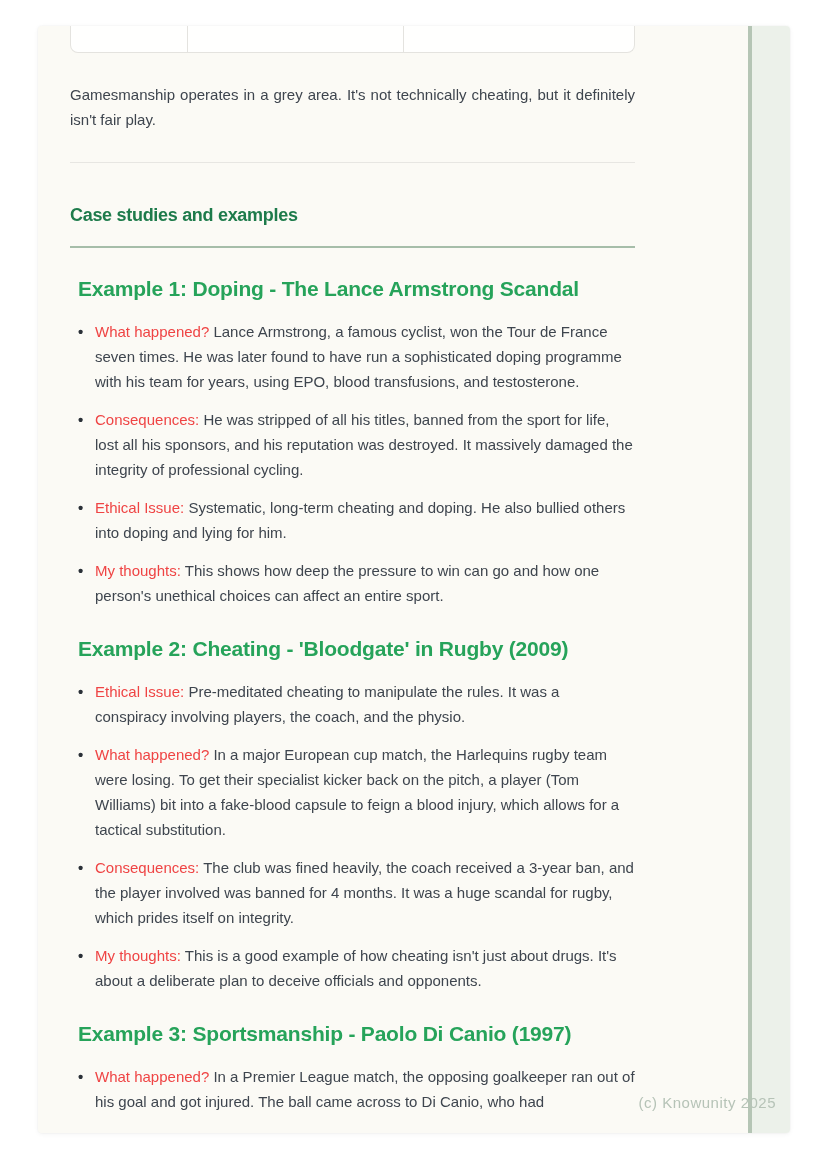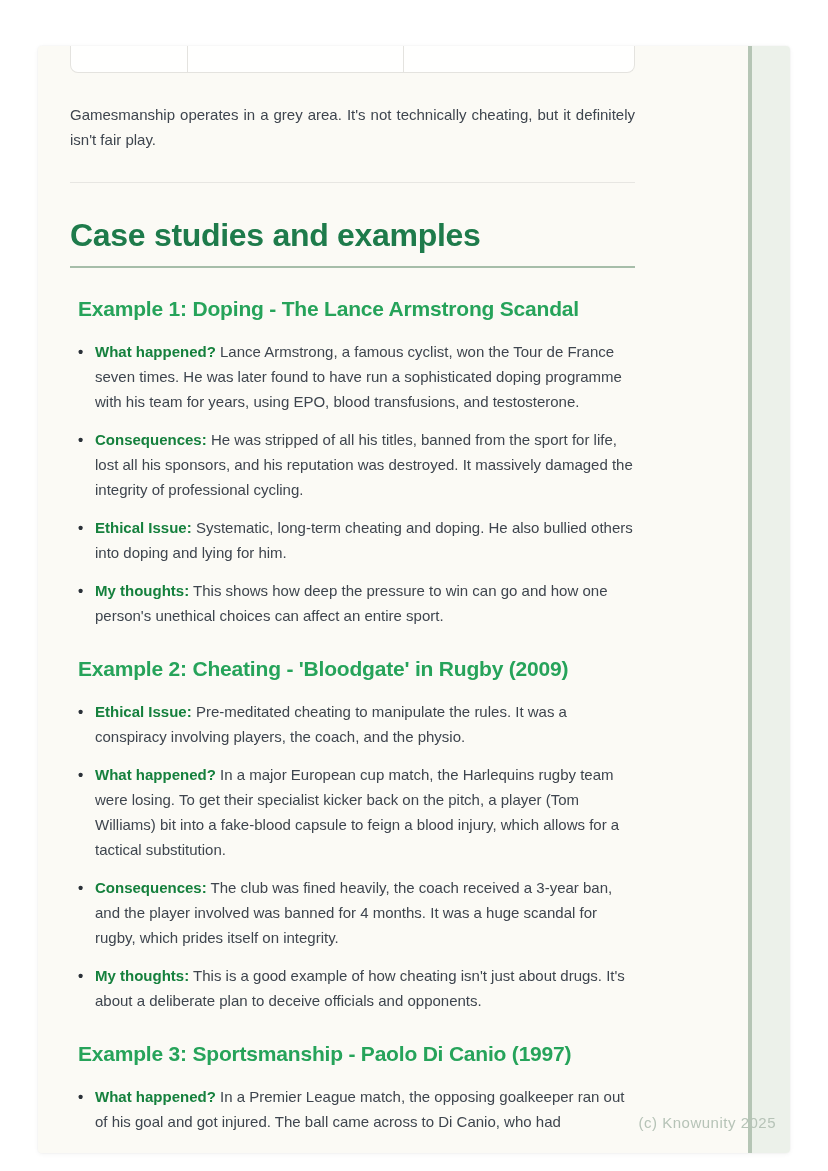--- a/index.html
+++ b/index.html
@@ -7,21 +7,21 @@
     padding: 0;
     width: 828px;
     height: 1171px;
     background: #ffffff;
     font-family: "Liberation Sans", sans-serif;
     overflow: hidden;
   }
   .page {
     position: absolute;
     left: 38px;
-    top: 46px;
+    top: 26px;
     width: 752px;
     height: 1107px;
     background: #fbfaf5;
     border-radius: 4px;
     box-shadow: 0 1px 5px rgba(0,0,0,0.05), 0 0 0 1px rgba(0,0,0,0.015);
     overflow: hidden;
   }
   .side-stripe {
     position: absolute;
     top: 0;
@@ -64,21 +64,21 @@
     text-align: justify;
   }
   hr.section-divider {
     border: none;
     border-top: 1px solid #e7e6e2;
     margin: 30px 0 0 0;
   }
   h1.section-title {
     margin: 36px 0 28px 0;
     padding-bottom: 15px;
-    font-size: 32px;
+    font-size: 18px;
     line-height: 32px;
     font-weight: 700;
     letter-spacing: -0.3px;
     color: #1e7b4b;
     border-bottom: 2px solid #a6bda9;
   }
   h2.example-heading {
     margin: 28px 0 17px 8px;
     font-size: 21px;
     line-height: 26px;
@@ -100,22 +100,22 @@
   }
   ul.bullet-list li::before {
     content: "\2022";
     position: absolute;
     left: -17px;
     top: 0;
     color: #2a3037;
     font-weight: 700;
   }
   ul.bullet-list strong {
-    color: #15803d;
-    font-weight: 700;
+    color: #ef4444;
+    font-weight: 400;
   }
   .watermark {
     position: absolute;
     right: 14px;
     bottom: 22px;
     font-size: 15px;
     letter-spacing: 0.5px;
     color: #b6c3b7;
     z-index: 3;
     white-space: nowrap;

